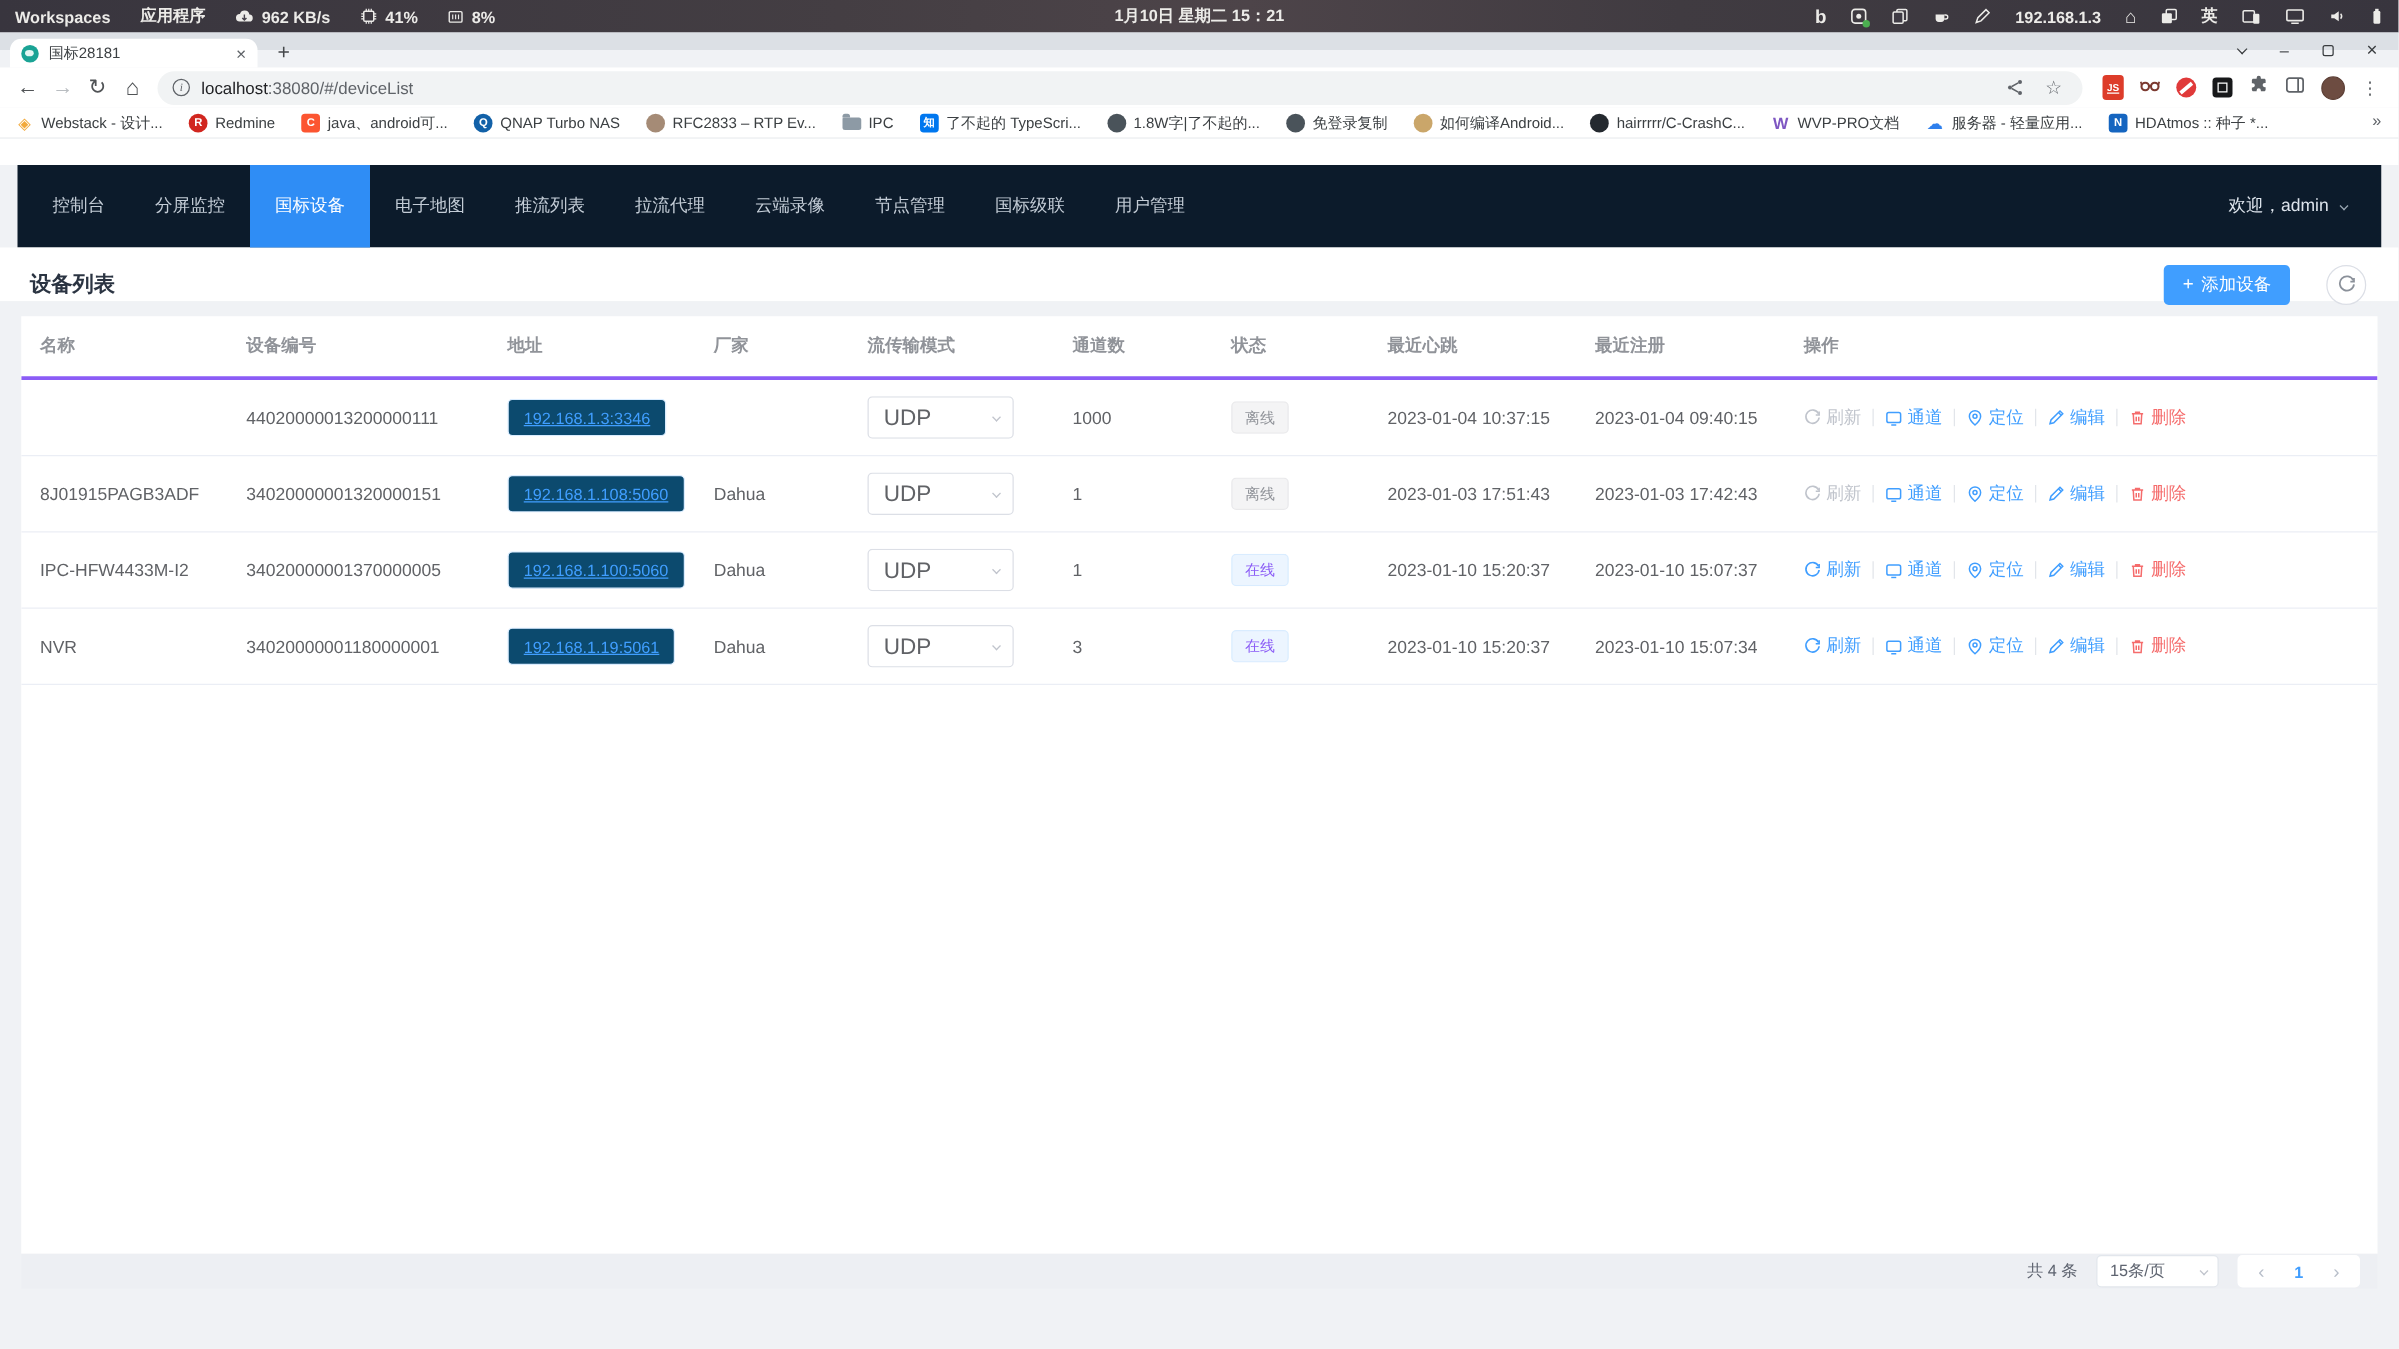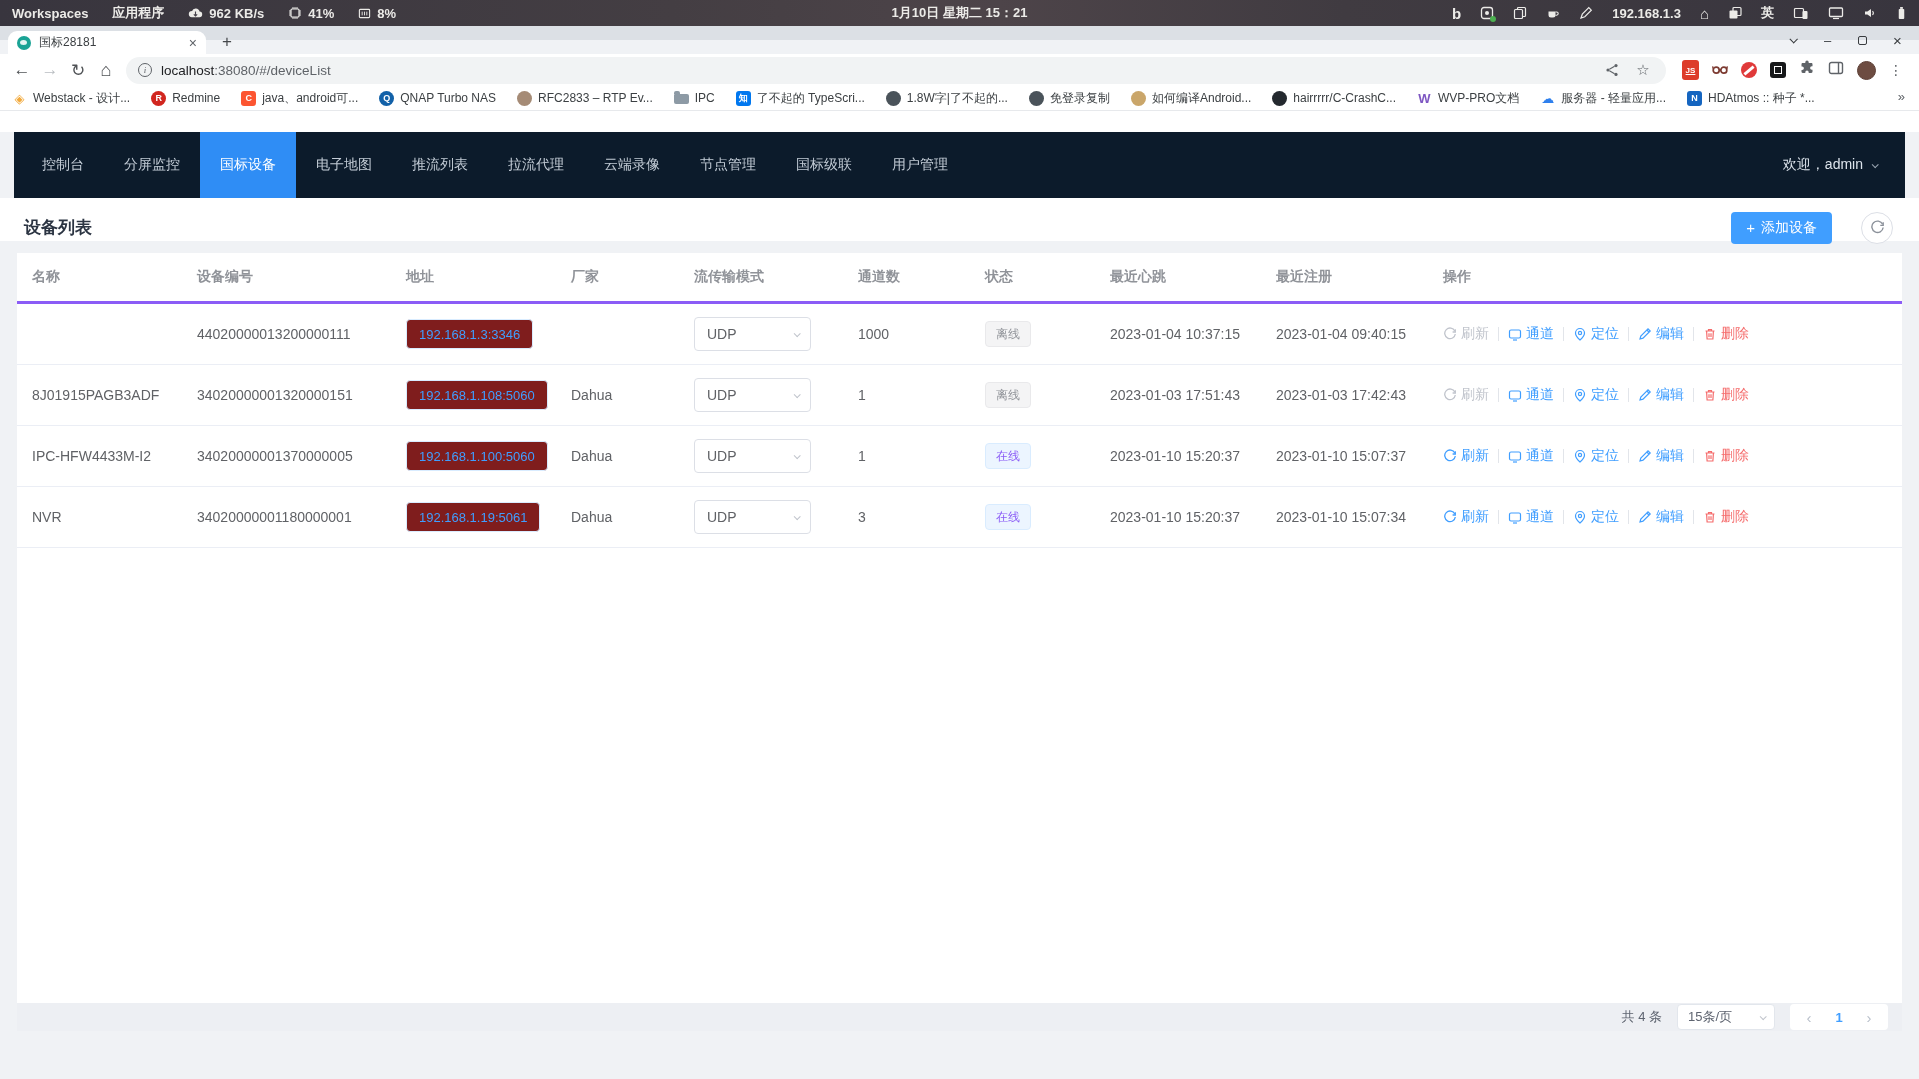--- a/index.html
+++ b/index.html
@@ -103,22 +103,22 @@
   .card { margin:0 17px; background:#fff; height:750px; overflow:hidden; }
   .thead, .trow {
     display:grid;
     grid-template-columns:165px 209px 165px 123px 164px 127px 125px 166px 167px 1fr;
     align-items:center;
   }
   .thead { height:51px; border-bottom:3px solid #8b5cf6; }
   .th { padding-left:15px; font-size:14px; font-weight:700; color:#909399; white-space:nowrap; }
   .trow { height:61px; border-bottom:1px solid #ebeef5; font-size:14px; color:#606266; }
   .cell { padding-left:15px; white-space:nowrap; overflow:hidden; }
-  .addr-tag { display:inline-flex; align-items:center; height:30px; padding:0 12px; background:#7f1d1d; border:1px solid #d9ecff; border-radius:4px; color:#409eff; font-size:13px; }
-  .selectbox { width:117px; height:34px; border:1px solid #dcdfe6; border-radius:4px; background:#fff; display:flex; align-items:center; justify-content:space-between; padding:0 11px 0 12px; color:#606266; font-size:14px; cursor:pointer; }
+  .addr-tag { display:inline-flex; align-items:center; height:30px; padding:0 12px; background:#0c4a6e; border:1px solid #d9ecff; border-radius:4px; color:#409eff; font-size:13px;text-decoration:underline; }
+  .selectbox { width:117px; height:34px; border:1px solid #dcdfe6; border-radius:4px; background:#fff; display:flex; align-items:center; justify-content:space-between; padding:0 11px 0 12px; color:#606266; font-size:18px; cursor:pointer; }
   .selectbox .chev, .pag-select .chev { width:5px; height:5px; border-color:#c0c4cc; border-width:0 1.4px 1.4px 0; border-style:solid; }
   .tag { display:inline-flex; align-items:center; height:26px; padding:0 10px; border-radius:4px; font-size:12px; background:#f4f4f5; border:1px solid #e9e9eb; color:#909399; }
   .tag.online { background:#ecf5ff; border-color:#d9ecff; color:#8b5cf6; }
   .c-ops { display:flex; align-items:center; gap:9px; }
   .op { display:inline-flex; align-items:center; gap:4px; font-size:14px; color:#409eff; cursor:pointer; white-space:nowrap; }
   .op svg { flex:0 0 auto; }
   .op-refresh { color:#c0c4cc; }
   .op-refresh.enabled { color:#409eff; }
   .op-delete { color:#f56c6c; }
   .sep { width:1px; height:14px; background:#e2e5ea; }

